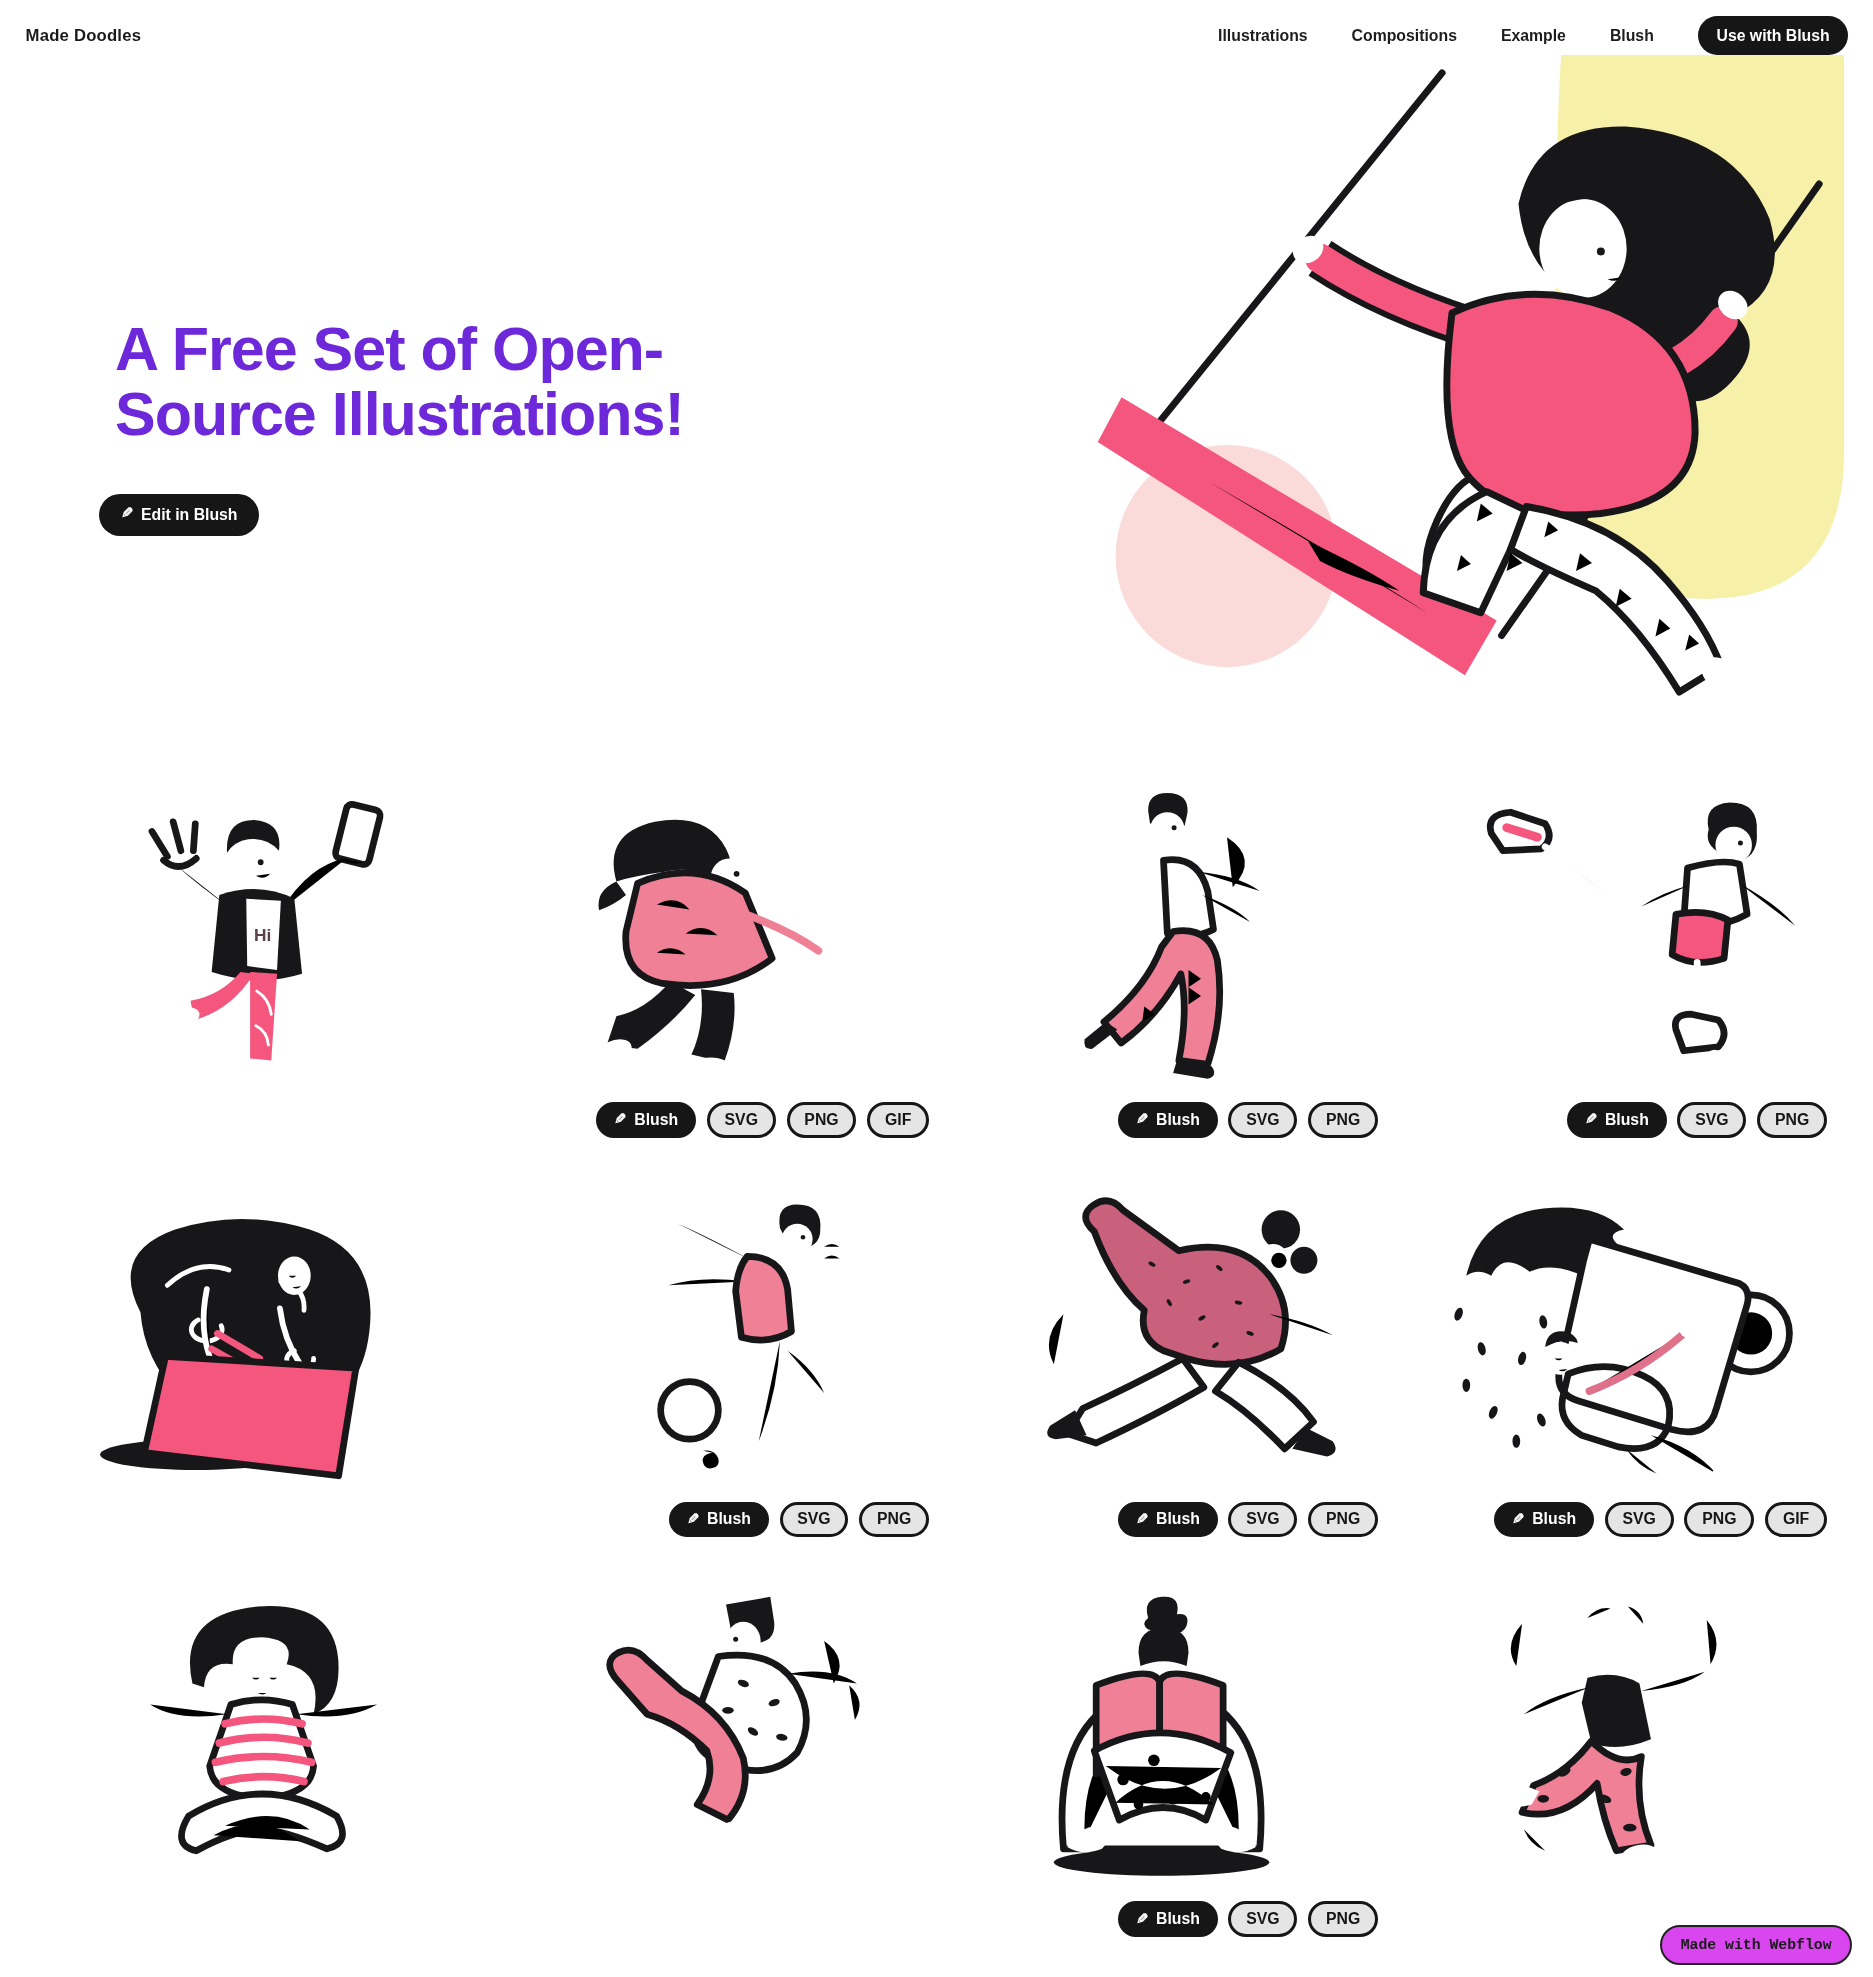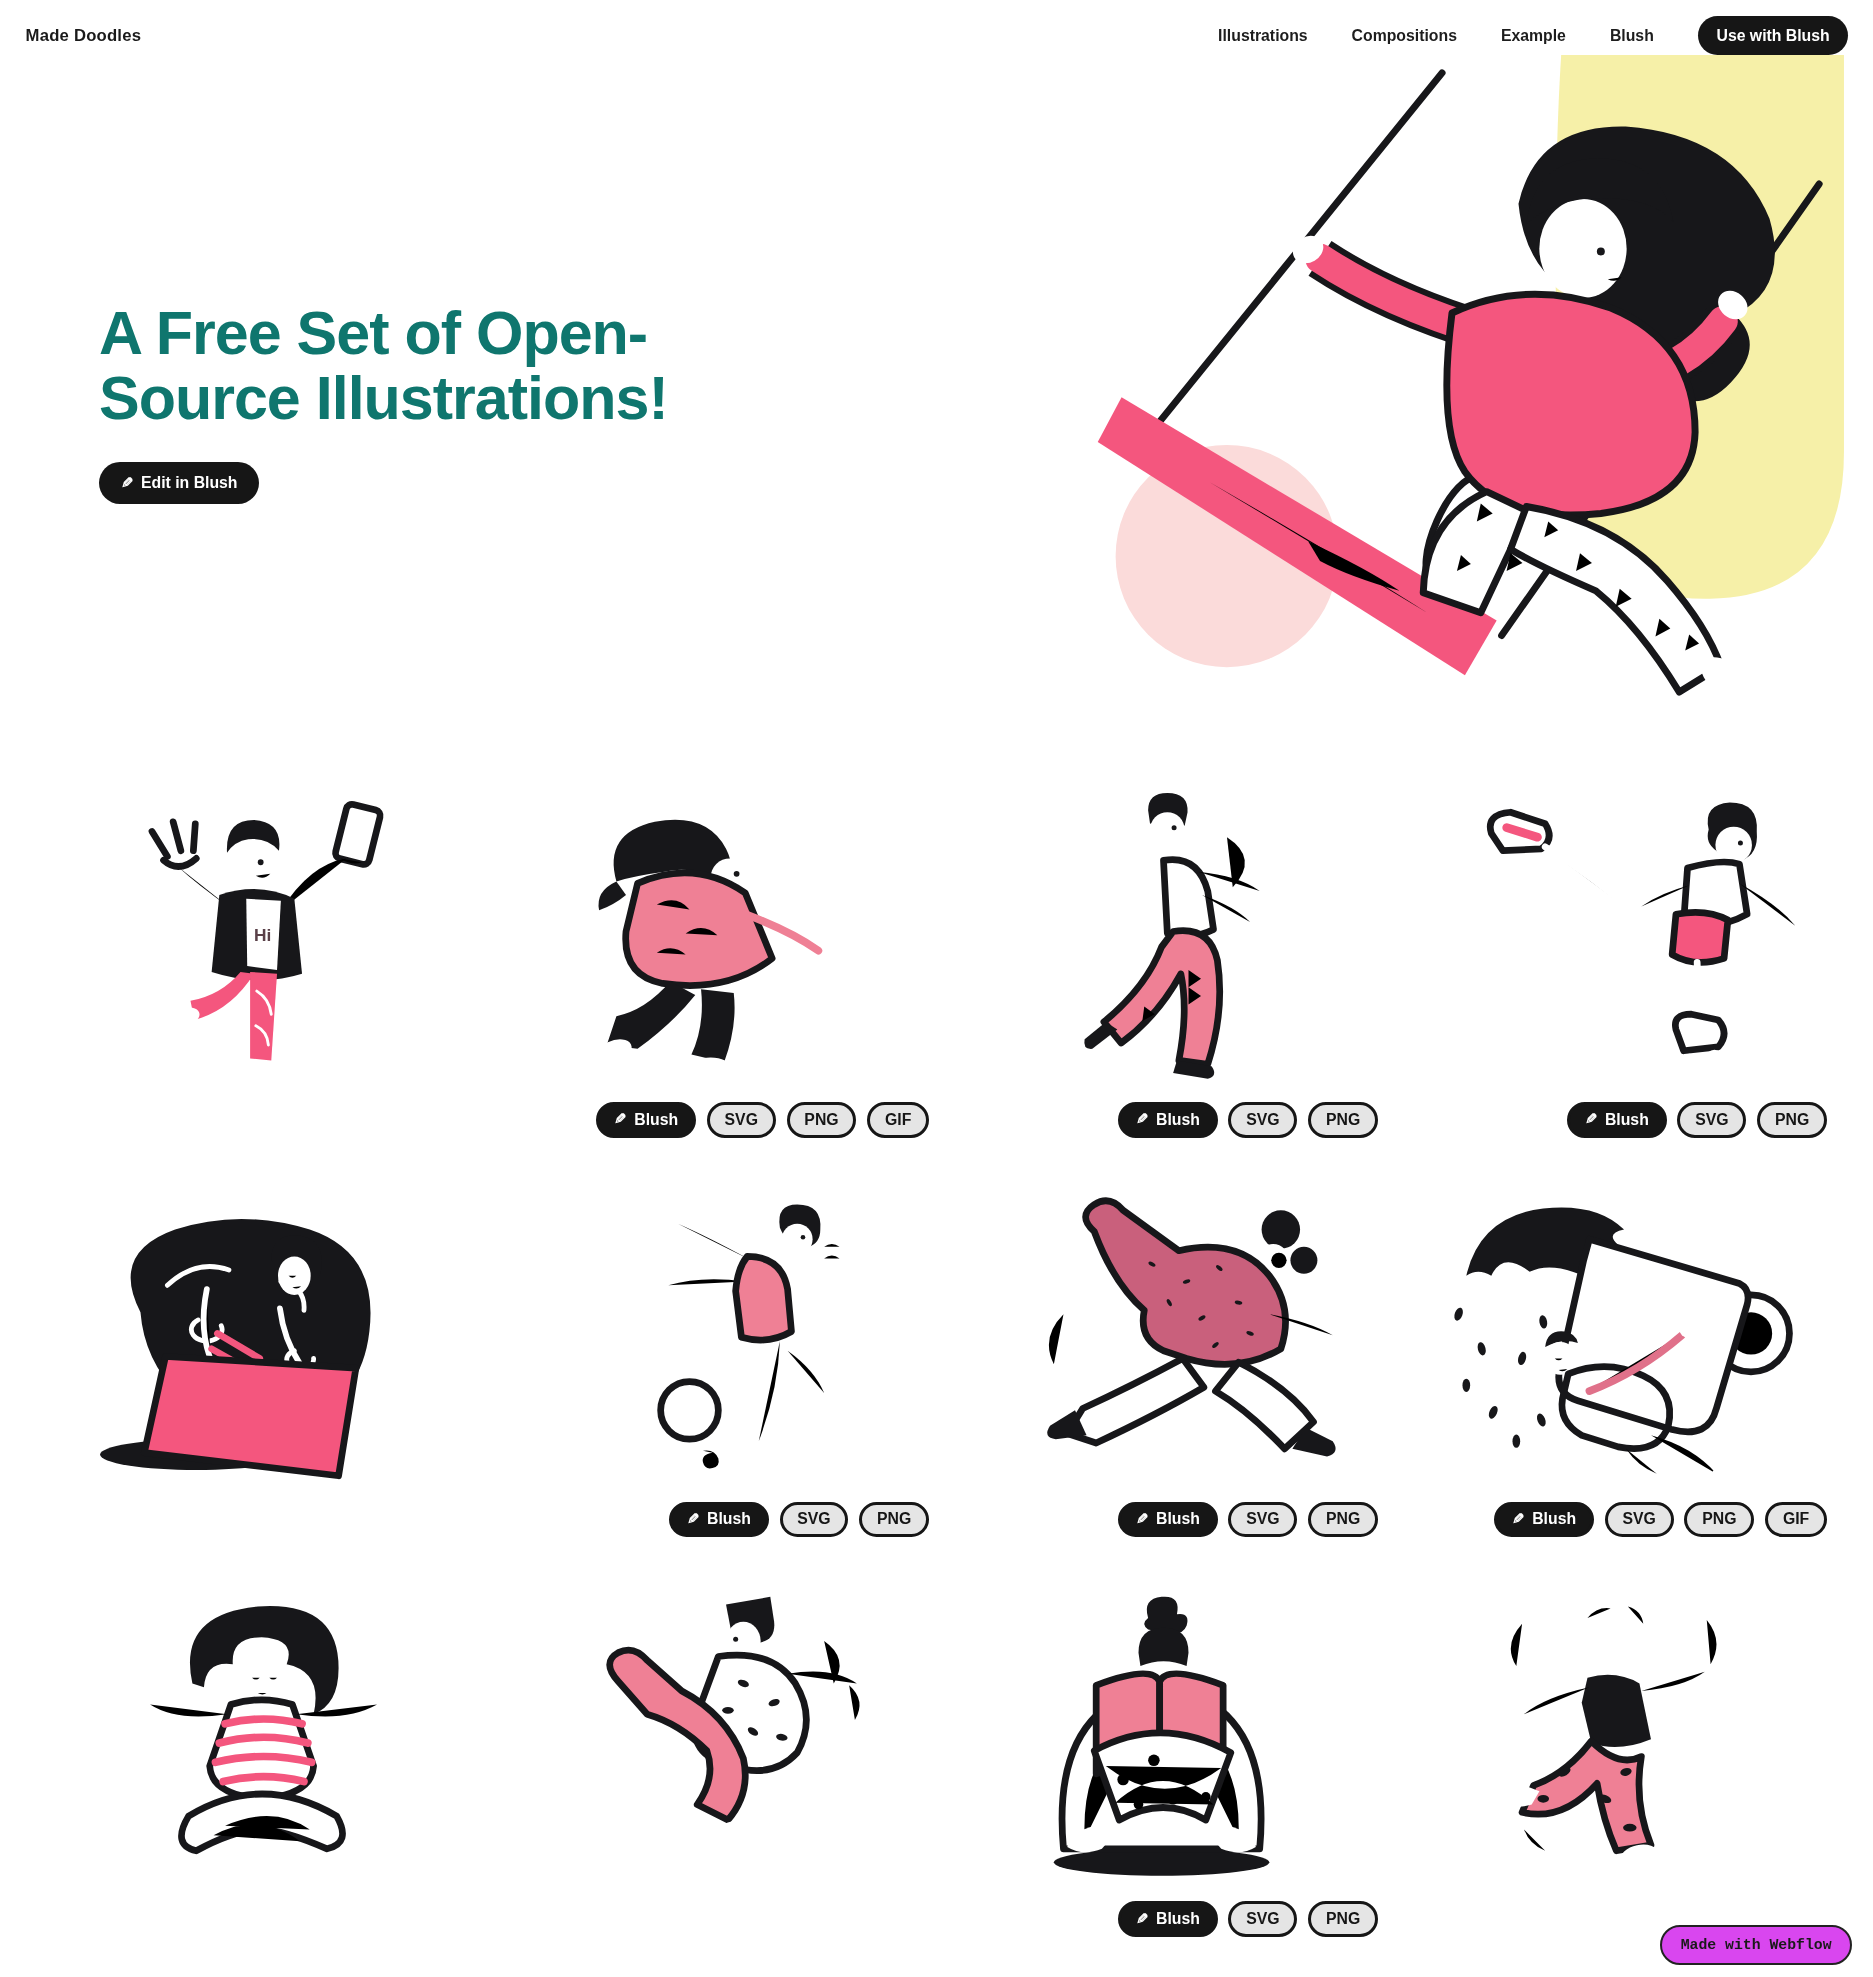--- a/index.html
+++ b/index.html
@@ -7,28 +7,28 @@
   body {
     width:1874px; min-height:1977px; position:relative;
     font-family:"Liberation Sans", sans-serif; color:#1a1a1a;
   }
   
   header { display:flex; justify-content:space-between; align-items:center; padding:15.8px 25.6px 0 25.6px; }
   .logo { font-size:16.7px; font-weight:700; letter-spacing:0.2px; }
   nav { display:flex; align-items:center; gap:44px; }
   nav a { font-size:15.8px; font-weight:700; color:#1d1d1d; text-decoration:none; cursor:pointer; }
   .pillbtn {
-    display:inline-flex; align-items:center; gap:7.9px; border:none; cursor:pointer;
+    display:inline-flex; align-items:flex-start; gap:7.9px; border:none; cursor:pointer;
     background:#161616; color:#fff; font-weight:700; font-size:15.8px;
     font-family:inherit; padding:10.8px 18.7px; border-radius:984px;
   }
   
   .hero { display:flex; justify-content:space-between; align-items:flex-start; padding:0 27.6px 0 99px; height:650px; }
   .hero-left { margin-top:246px; }
-  h1 { margin:0; font-size:61px; line-height:1.06; font-weight:700; letter-spacing:-1px; max-width:690px; color:#0f766e; }
+  h1 { margin:16px; font-size:61px; line-height:1.06; font-weight:700; letter-spacing:-1px; max-width:690px; color:#6d28d9; }
   .edit-btn { margin-top:31.5px; padding:11.8px 21.7px; font-size:15.8px; }
   .pencil { display:inline-block; transform:scaleX(-1); font-size:14.8px; line-height:1; }
   .hero-art { width:788px; height:645px; flex:none; }
   .hero-art svg { width:100%; height:100%; }
   
   .grid { display:grid; grid-template-columns:repeat(4,1fr); column-gap:15.8px; row-gap:25.6px; padding:63px 47px 0 47px; }
   .card { display:flex; flex-direction:column; align-items:flex-end; }
   .art { width:100%; height:327px; }
   .art svg { width:100%; height:100%; }
   .card-buttons { height:45px; display:flex; align-items:center; justify-content:center; gap:10.8px; margin-top:2px; }

